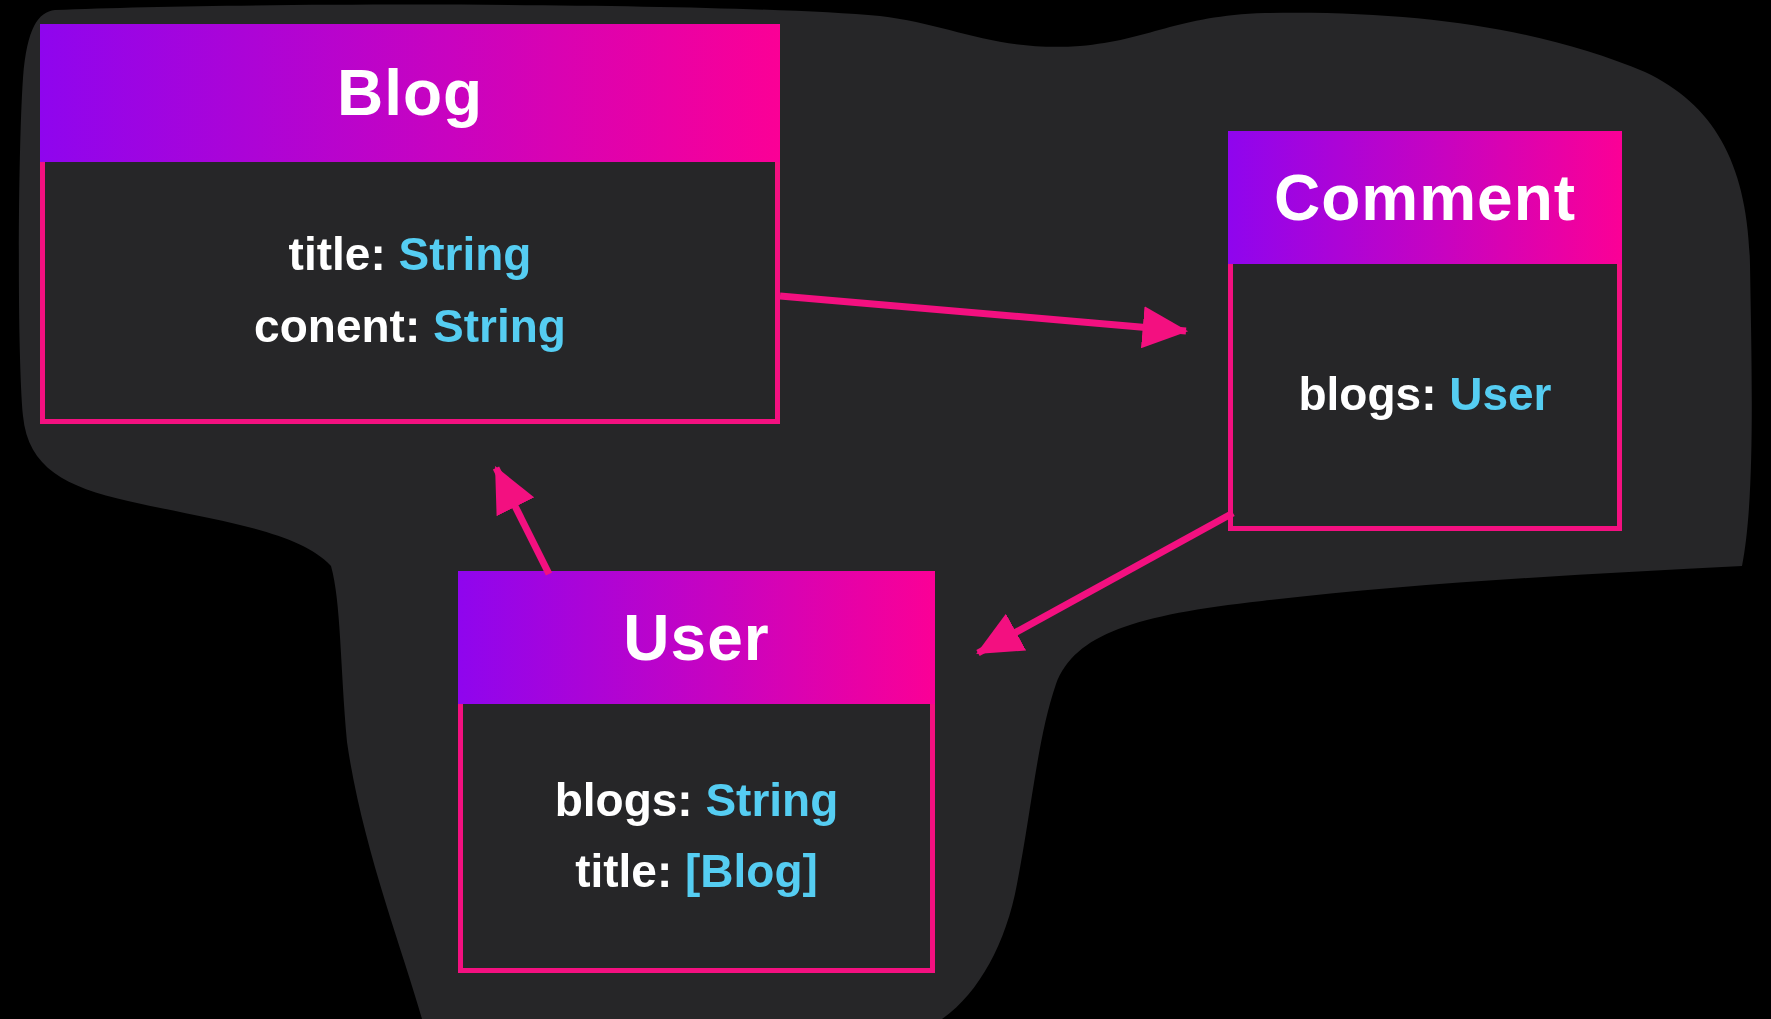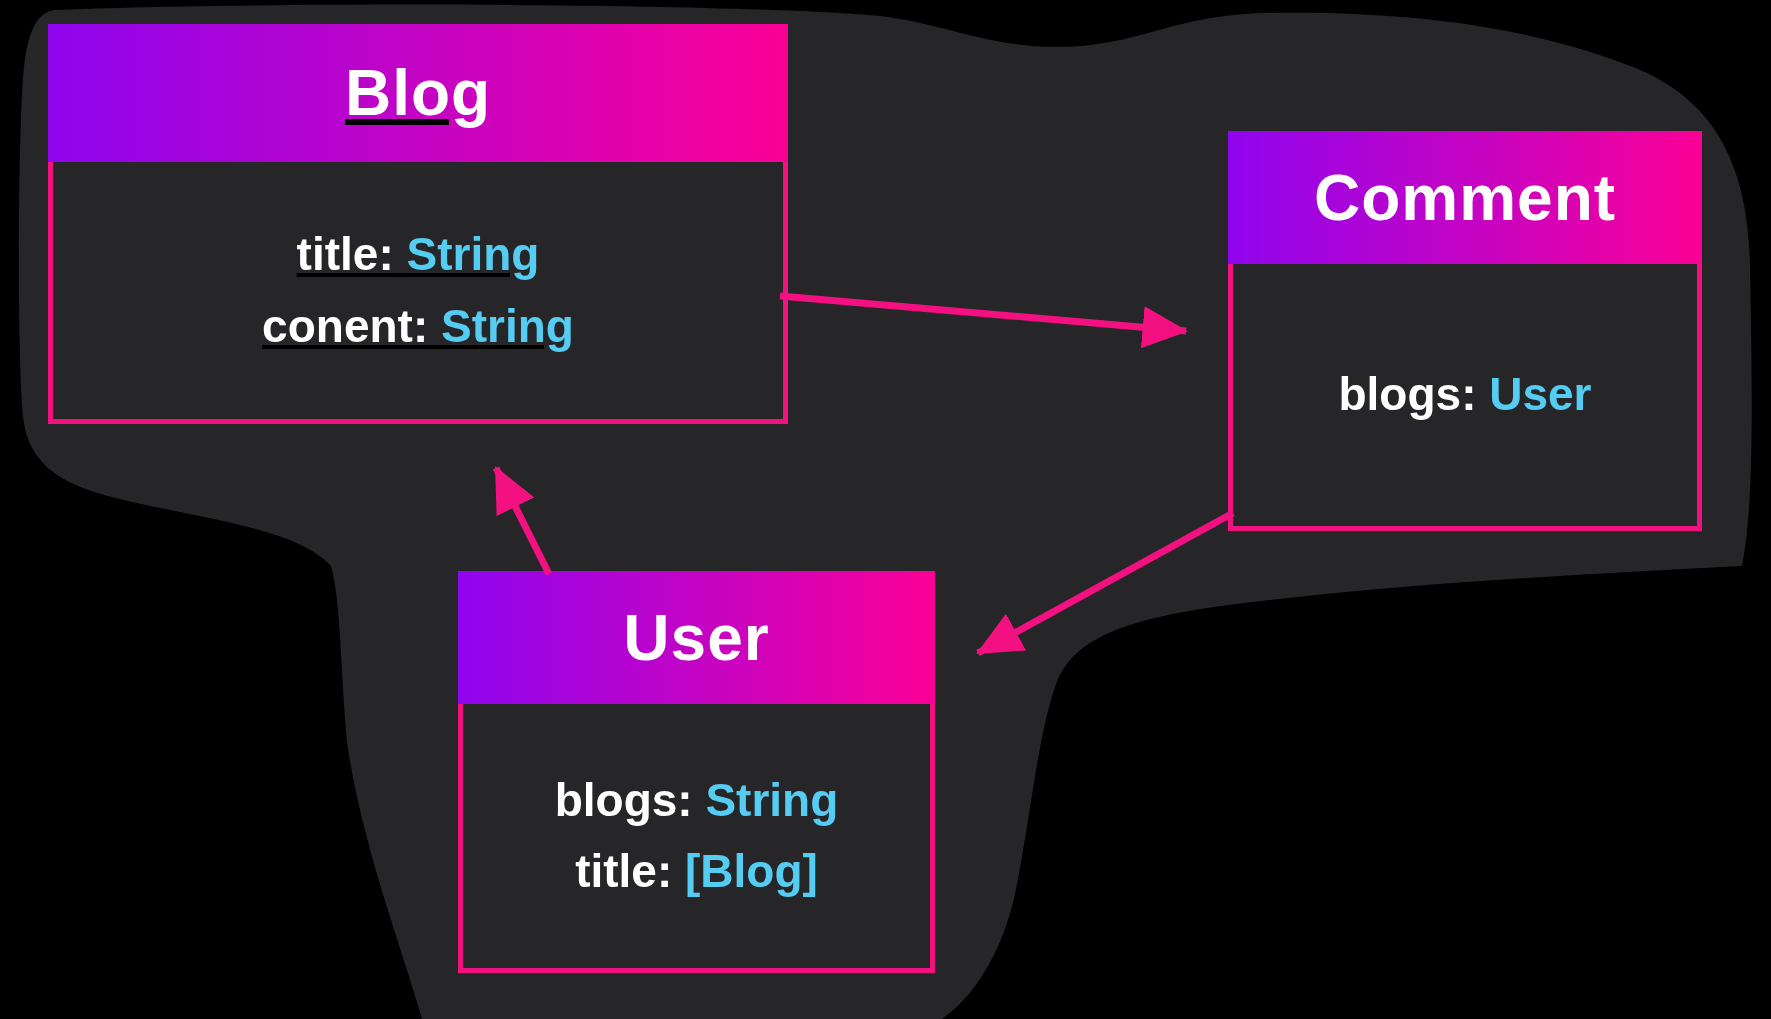--- a/index.html
+++ b/index.html
@@ -39,22 +39,22 @@
   }
   .field-row{
     font-size:46px;
     font-weight:bold;
     white-space:nowrap;
     line-height:1.25;
   }
   .field-label{color:#ffffff;}
   .field-type{color:#55cdf2;}
 
-  #entity-blog   {left:48px;  top:24px;  width:740px; height:400px;text-decoration:underline;}
-  #entity-comment{left:1228px;top:131px; width:474px; height:400px;}
+  #entity-blog   {left:40px;  top:24px;  width:740px; height:400px;}
+  #entity-comment{left:1228px;top:131px; width:394px; height:400px;}
   #entity-user   {left:458px; top:571px; width:477px; height:402px;}
   #entity-blog .entity-header{height:138px;}
 </style>
 </head>
 <body>
 
 <div id="canvas">
 
   <svg class="layer" width="1771" height="1019" viewBox="0 0 1771 1019">
     <path fill="#262628" d="M 55,10

